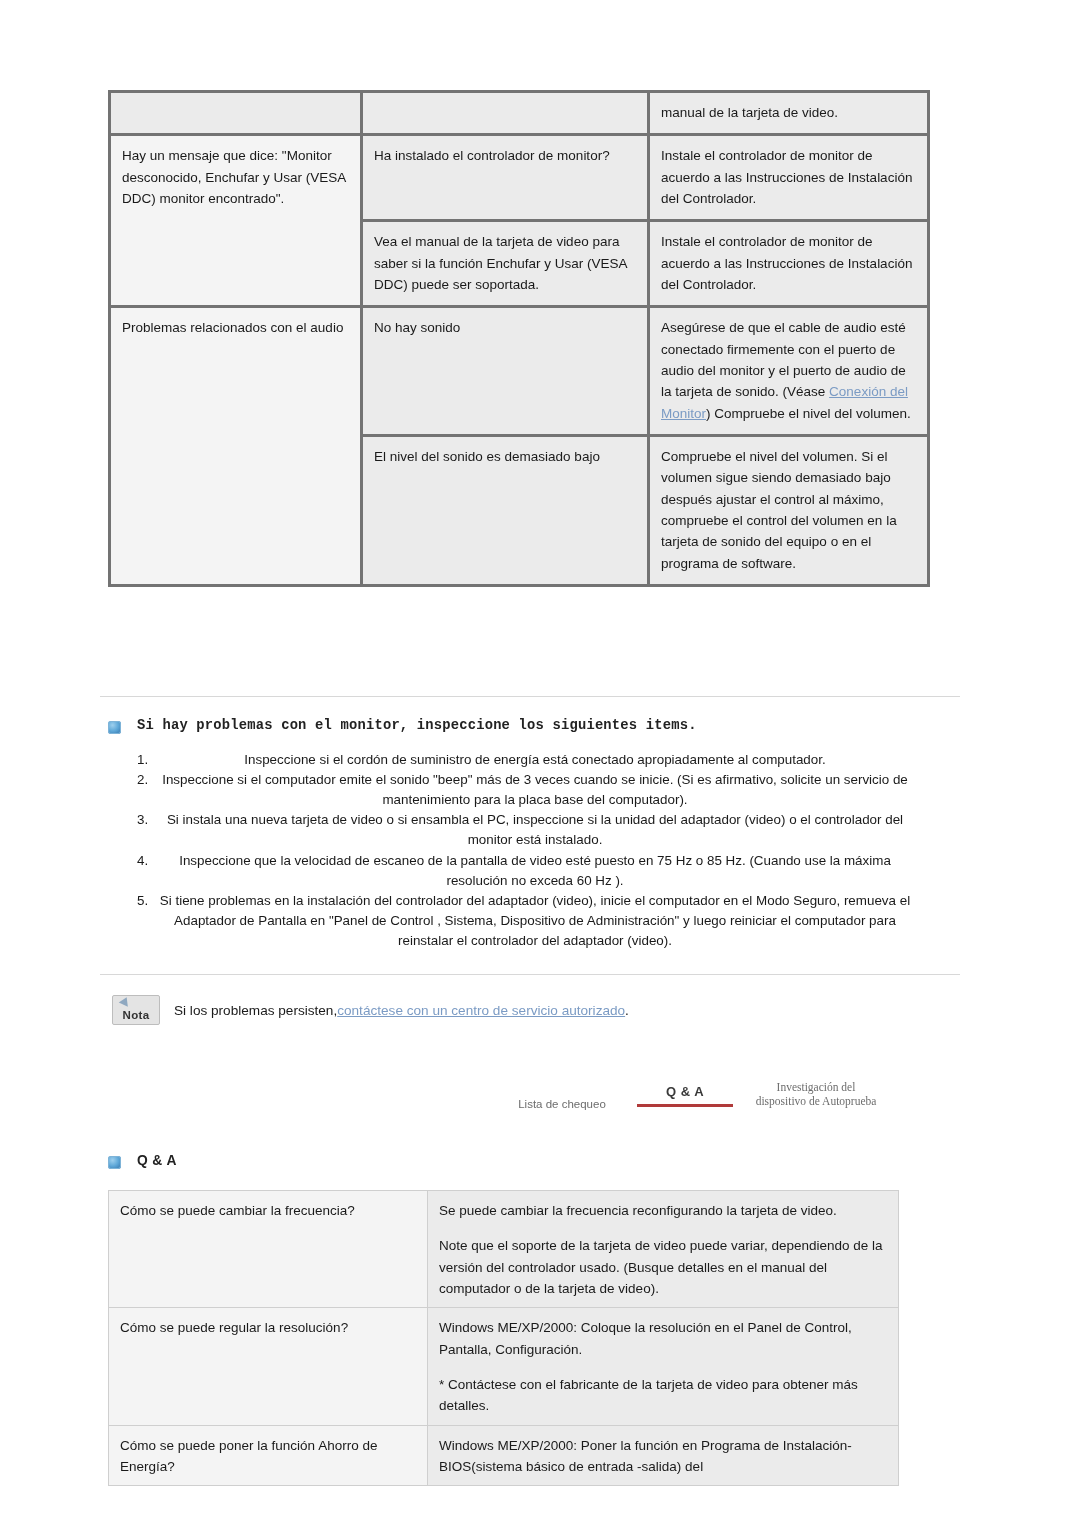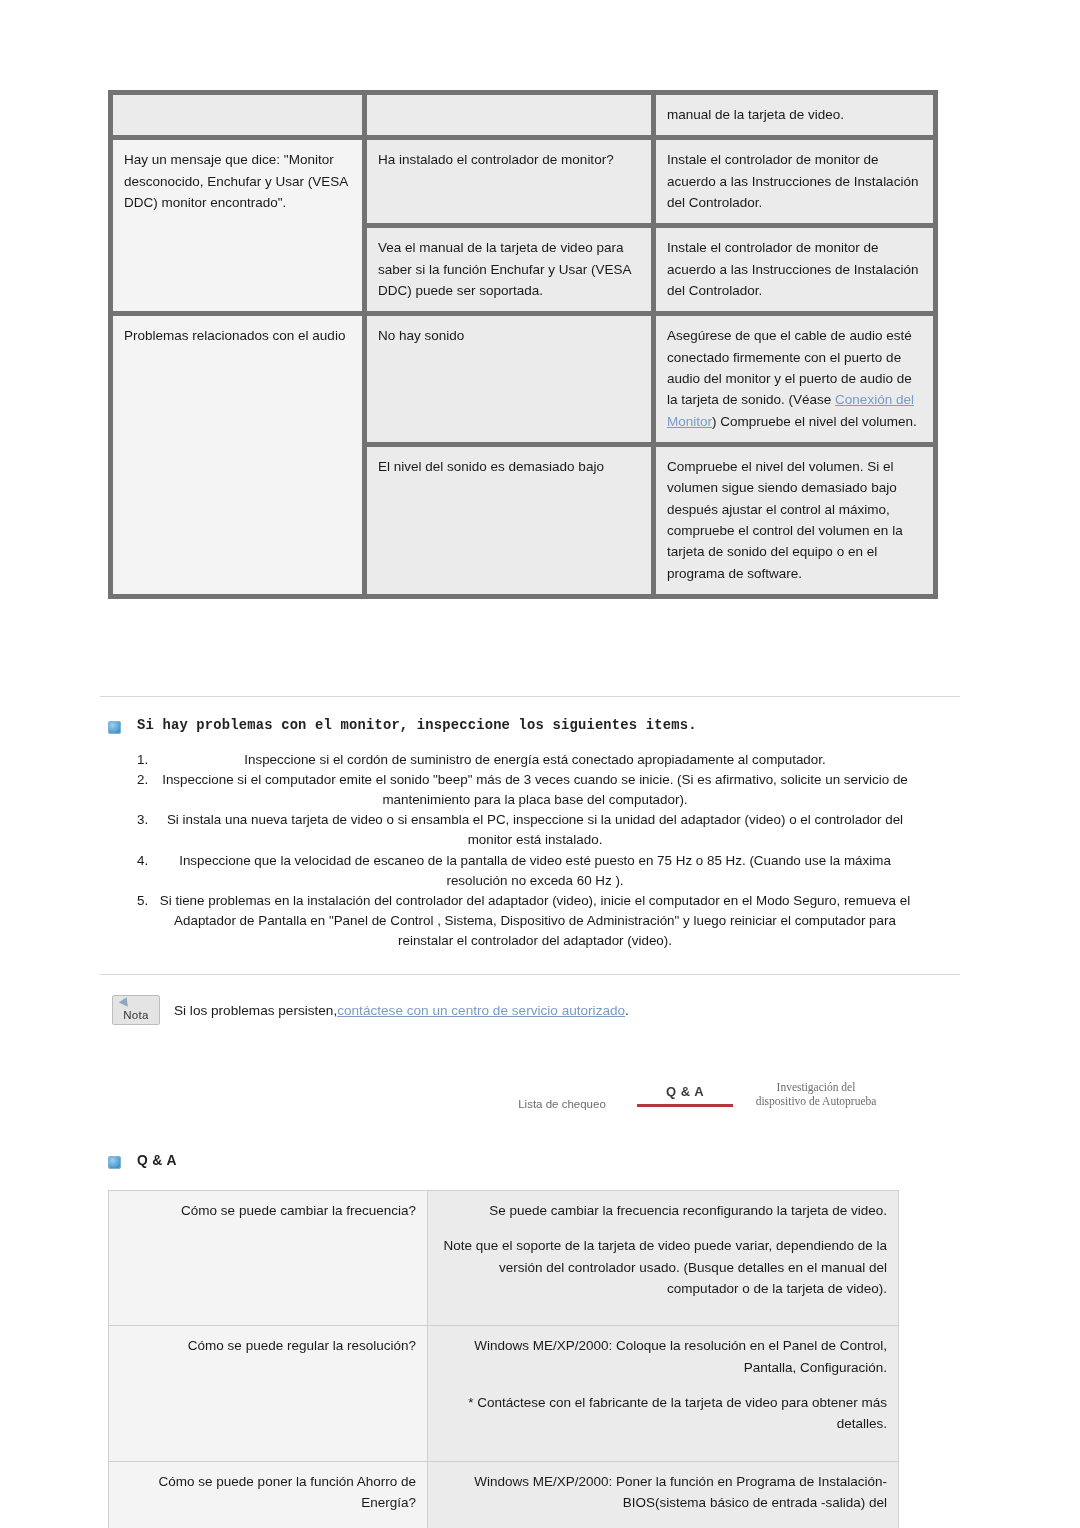--- a/index.html
+++ b/index.html
@@ -28,21 +28,21 @@
     border-collapse: collapse;
     table-layout: fixed;
     margin-left: 108px;
     margin-top: 90px;
     width: 744px;
     font-size: 13.5px;
     line-height: 1.58;
     color: #1a1a1a;
   }
   .tbl td {
-    border: 5px solid #737373;
+    border: 3px solid #737373;
     vertical-align: top;
     padding: 9px 11px 10px 11px;
     background: #ebebeb;
   }
   .tbl td.c1 { width: 227px; }
   .tbl td.c2 { width: 262px; margin-left: 48px; }
   .tbl td.c3 { width: 255px; }
   .tbl td.white { background: #f4f4f4; }
   .link {
     color: #7b9bc4;
@@ -120,21 +120,21 @@
     border-radius: 2px;
     position: relative;
     margin-right: 14px;
     flex: none;
   }
   .nota-badge .txt {
     position: absolute;
     left: 0; right: 0; bottom: 3px;
     text-align: center;
     font-size: 11.5px;
-    font-weight: normal;
+    font-weight: bold;
     color: #333;
     letter-spacing: .3px;
   }
   .nota-badge .pin {
     position: absolute;
     left: 7px;
     top: 1px;
     width: 0; height: 0;
     border-left: 5px solid transparent;
     border-right: 5px solid transparent;
@@ -201,23 +201,22 @@
     color: #ffffff;
     font-weight: bold;
     font-size: 13.5px;
     padding: 7px 0;
     border: 1px solid #cfcfcf;
     letter-spacing: .3px;
   }
   .qatbl td {
     border: 1px solid #cfcfcf;
     vertical-align: top;
-    padding: 9px 11px 26px 11px;
+    padding: 9px 11px 8px 11px;
     background: #ebebeb;
-    text-align: right;
   }
   .qatbl td.q { width: 296px; }
   .qatbl td.a { width: 448px; }
   .qatbl .plain { background: #f4f4f4; }
   .gapline { height: 14px; }
 </style>
 </head>
 <body>
 
 <div class="page">

